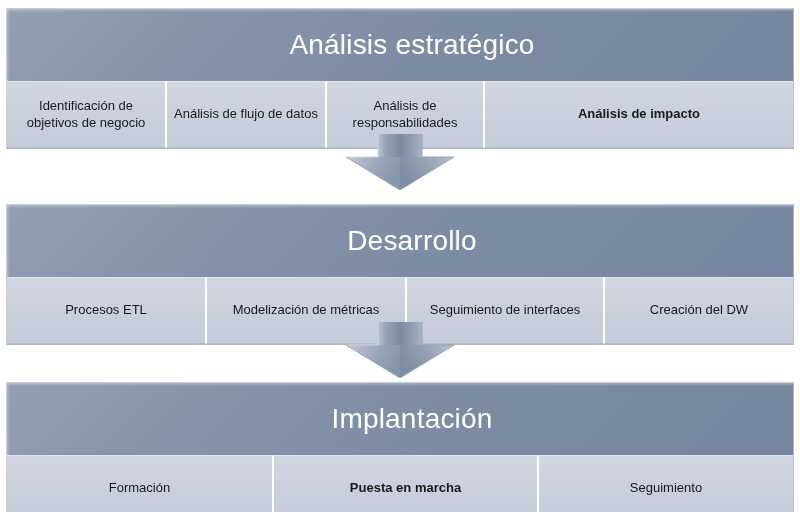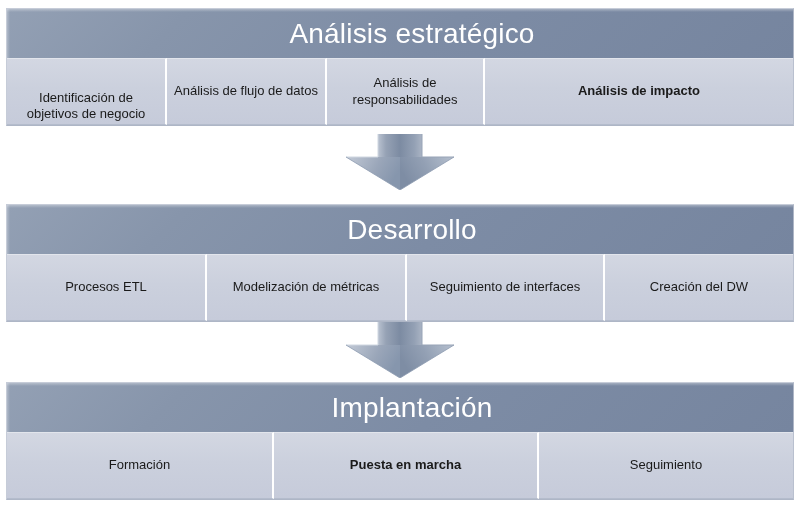--- a/index.html
+++ b/index.html
@@ -25,21 +25,21 @@
   .section {
     position: absolute;
     left: 6px;
     width: 788px;
     box-sizing: border-box;
   }
 
   .section-header {
     position: relative;
     box-sizing: border-box;
-    height: 50px;
+    height: 73px;
     background: linear-gradient(135deg, #93a0b4 0%, #8795ab 22%, #7d8ca5 55%, #76859f 100%);
     border-top: 1px solid #c6ccd8;
     border-left: 1px solid #c6ccd8;
     border-right: 1px solid #aeb6c6;
     display: flex;
     align-items: center;
     justify-content: center;
     padding-left: 24px;
   }
   
@@ -124,21 +124,21 @@
 </head>
 <body>
 
 <div id="diagram">
 
   <div class="section" id="section-1">
     <div class="section-header">
       <span class="section-title">Análisis estratégico</span>
     </div>
     <div class="section-items">
-      <div class="item" style="flex:0 0 160px;align-items:flex-end;">
+      <div class="item" style="flex:0 0 160px;">
         <span class="item-label">Identificación de objetivos de negocio</span>
       </div>
       <div class="item" style="flex:0 0 160px;">
         <span class="item-label">Análisis de flujo de datos</span>
       </div>
       <div class="item" style="flex:0 0 158px;">
         <span class="item-label">Análisis de responsabilidades</span>
       </div>
       <div class="item" style="flex:1 1 auto;font-weight:bold;">
         <span class="item-label">Análisis de impacto</span>

